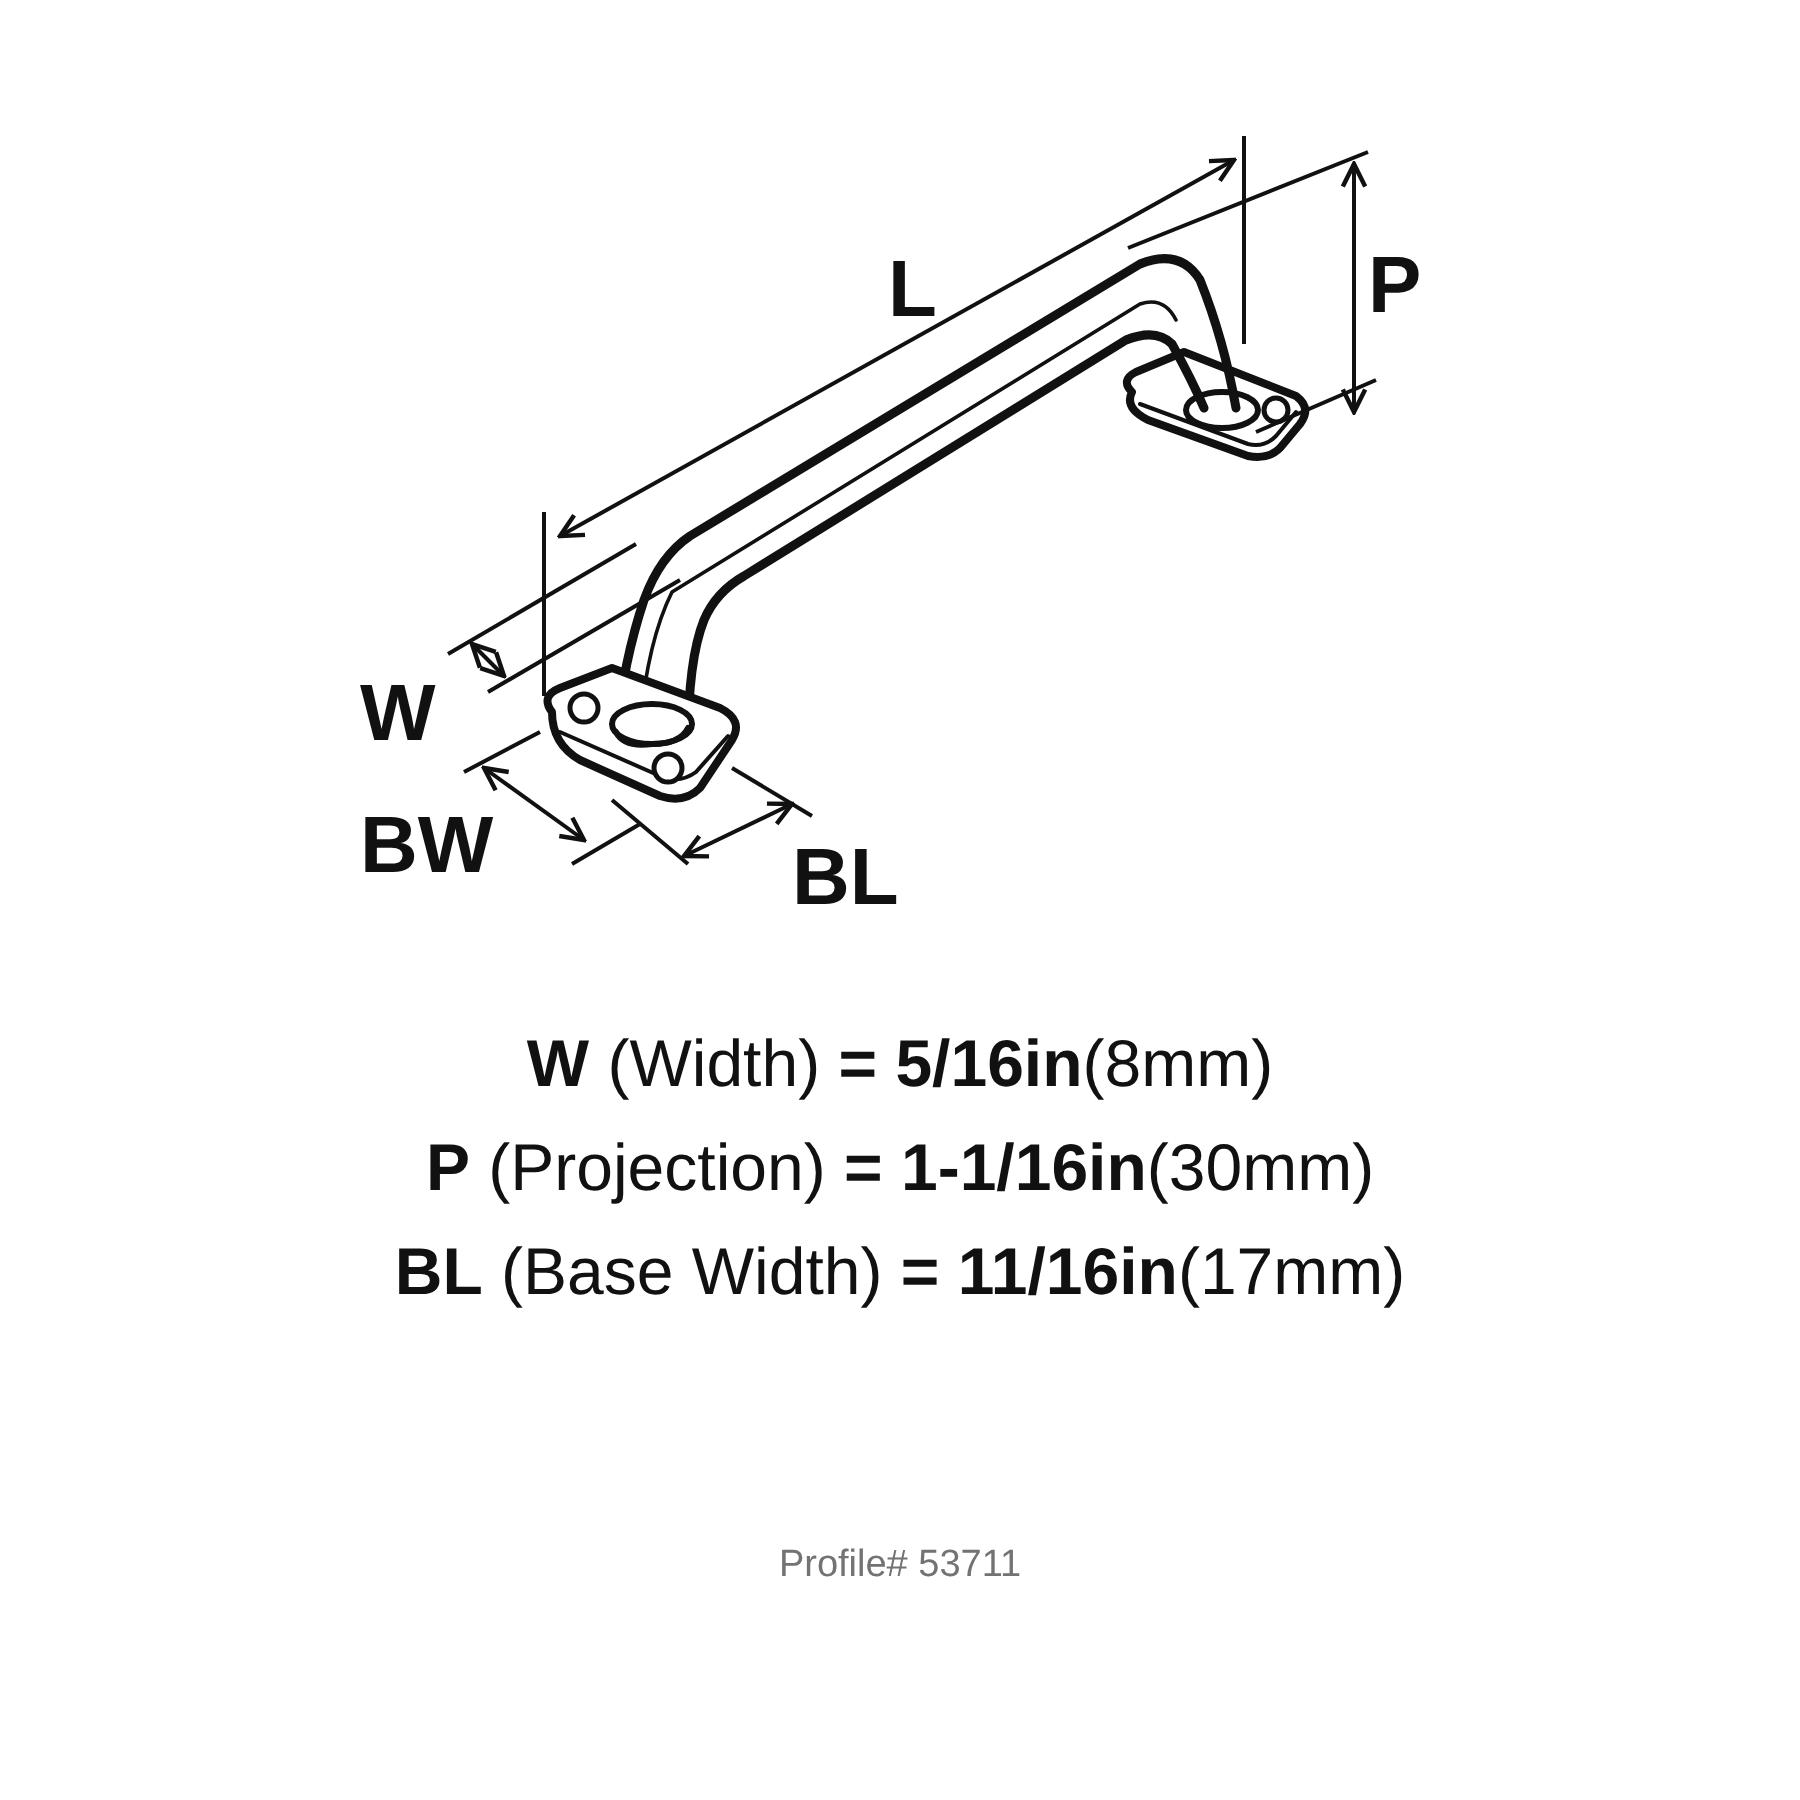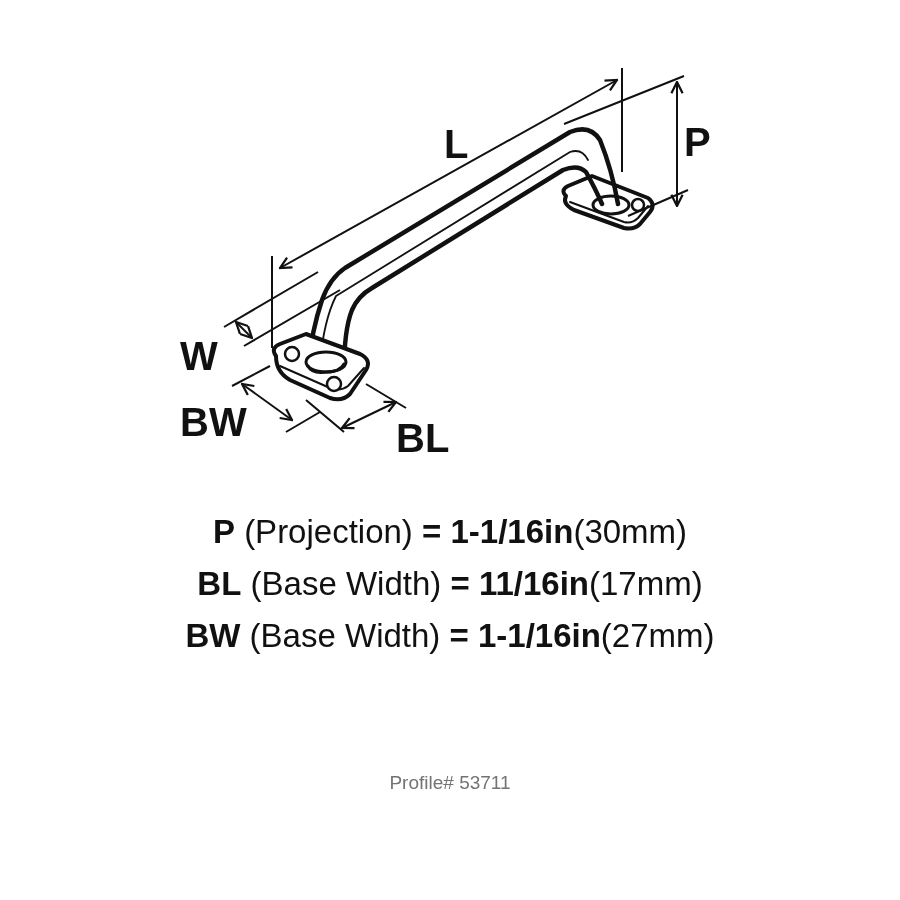--- a/index.html
+++ b/index.html
@@ -127,32 +127,32 @@
 
   <text class="dim-label" x="444" y="158">L</text>
   <text class="dim-label" x="684" y="156">P</text>
   <text class="dim-label" x="180" y="370">W</text>
   <text class="dim-label" x="180" y="436">BW</text>
   <text class="dim-label" x="396" y="452">BL</text>
 </svg>
 
 <div class="specs">
   <div class="spec-line">
+    <span class="abbr">W</span>
+    <span class="name">(Width)</span>
+    <span class="eq">=</span>
+    <span class="imperial">5/16in</span><span class="metric">(8mm)</span>
+  </div>
+  <div class="spec-line">
     <span class="abbr">P</span>
     <span class="name">(Projection)</span>
     <span class="eq">=</span>
     <span class="imperial">1-1/16in</span><span class="metric">(30mm)</span>
   </div>
   <div class="spec-line">
     <span class="abbr">BL</span>
     <span class="name">(Base Width)</span>
     <span class="eq">=</span>
     <span class="imperial">11/16in</span><span class="metric">(17mm)</span>
   </div>
-  <div class="spec-line">
-    <span class="abbr">BW</span>
-    <span class="name">(Base Width)</span>
-    <span class="eq">=</span>
-    <span class="imperial">1-1/16in</span><span class="metric">(27mm)</span>
-  </div>
 </div>
 
 <div class="profile">Profile# 53711</div>
 
 </body></html>

